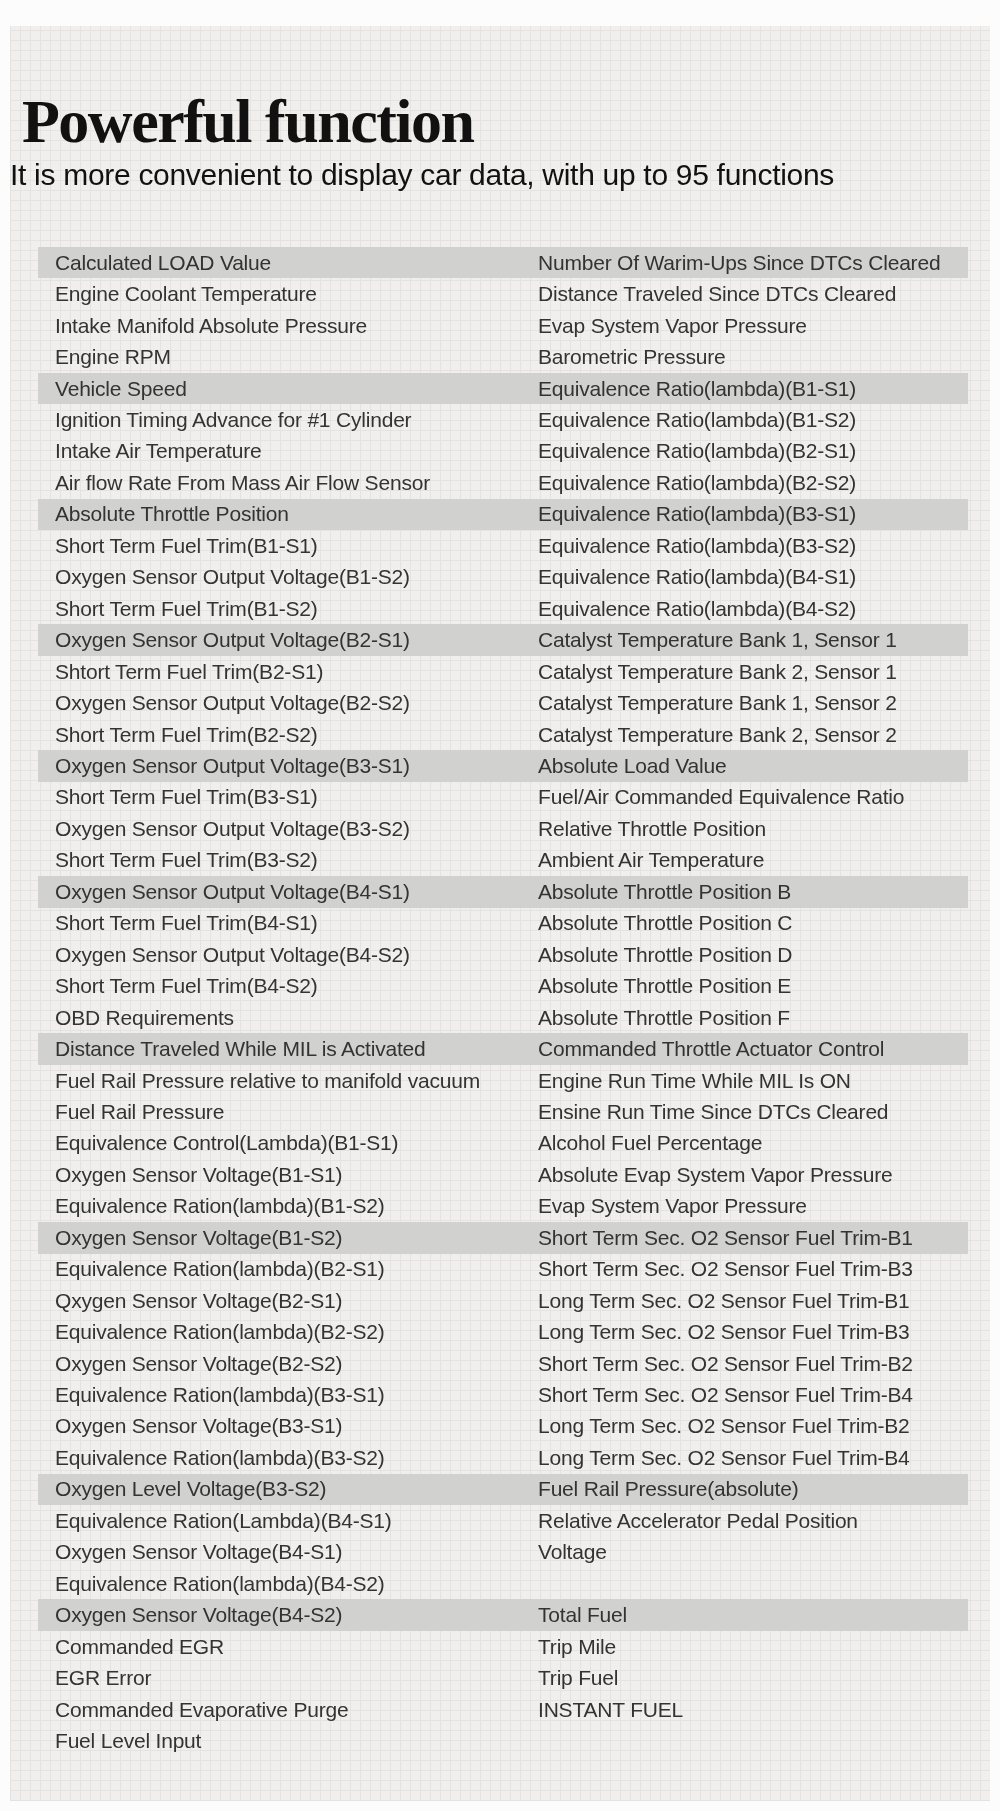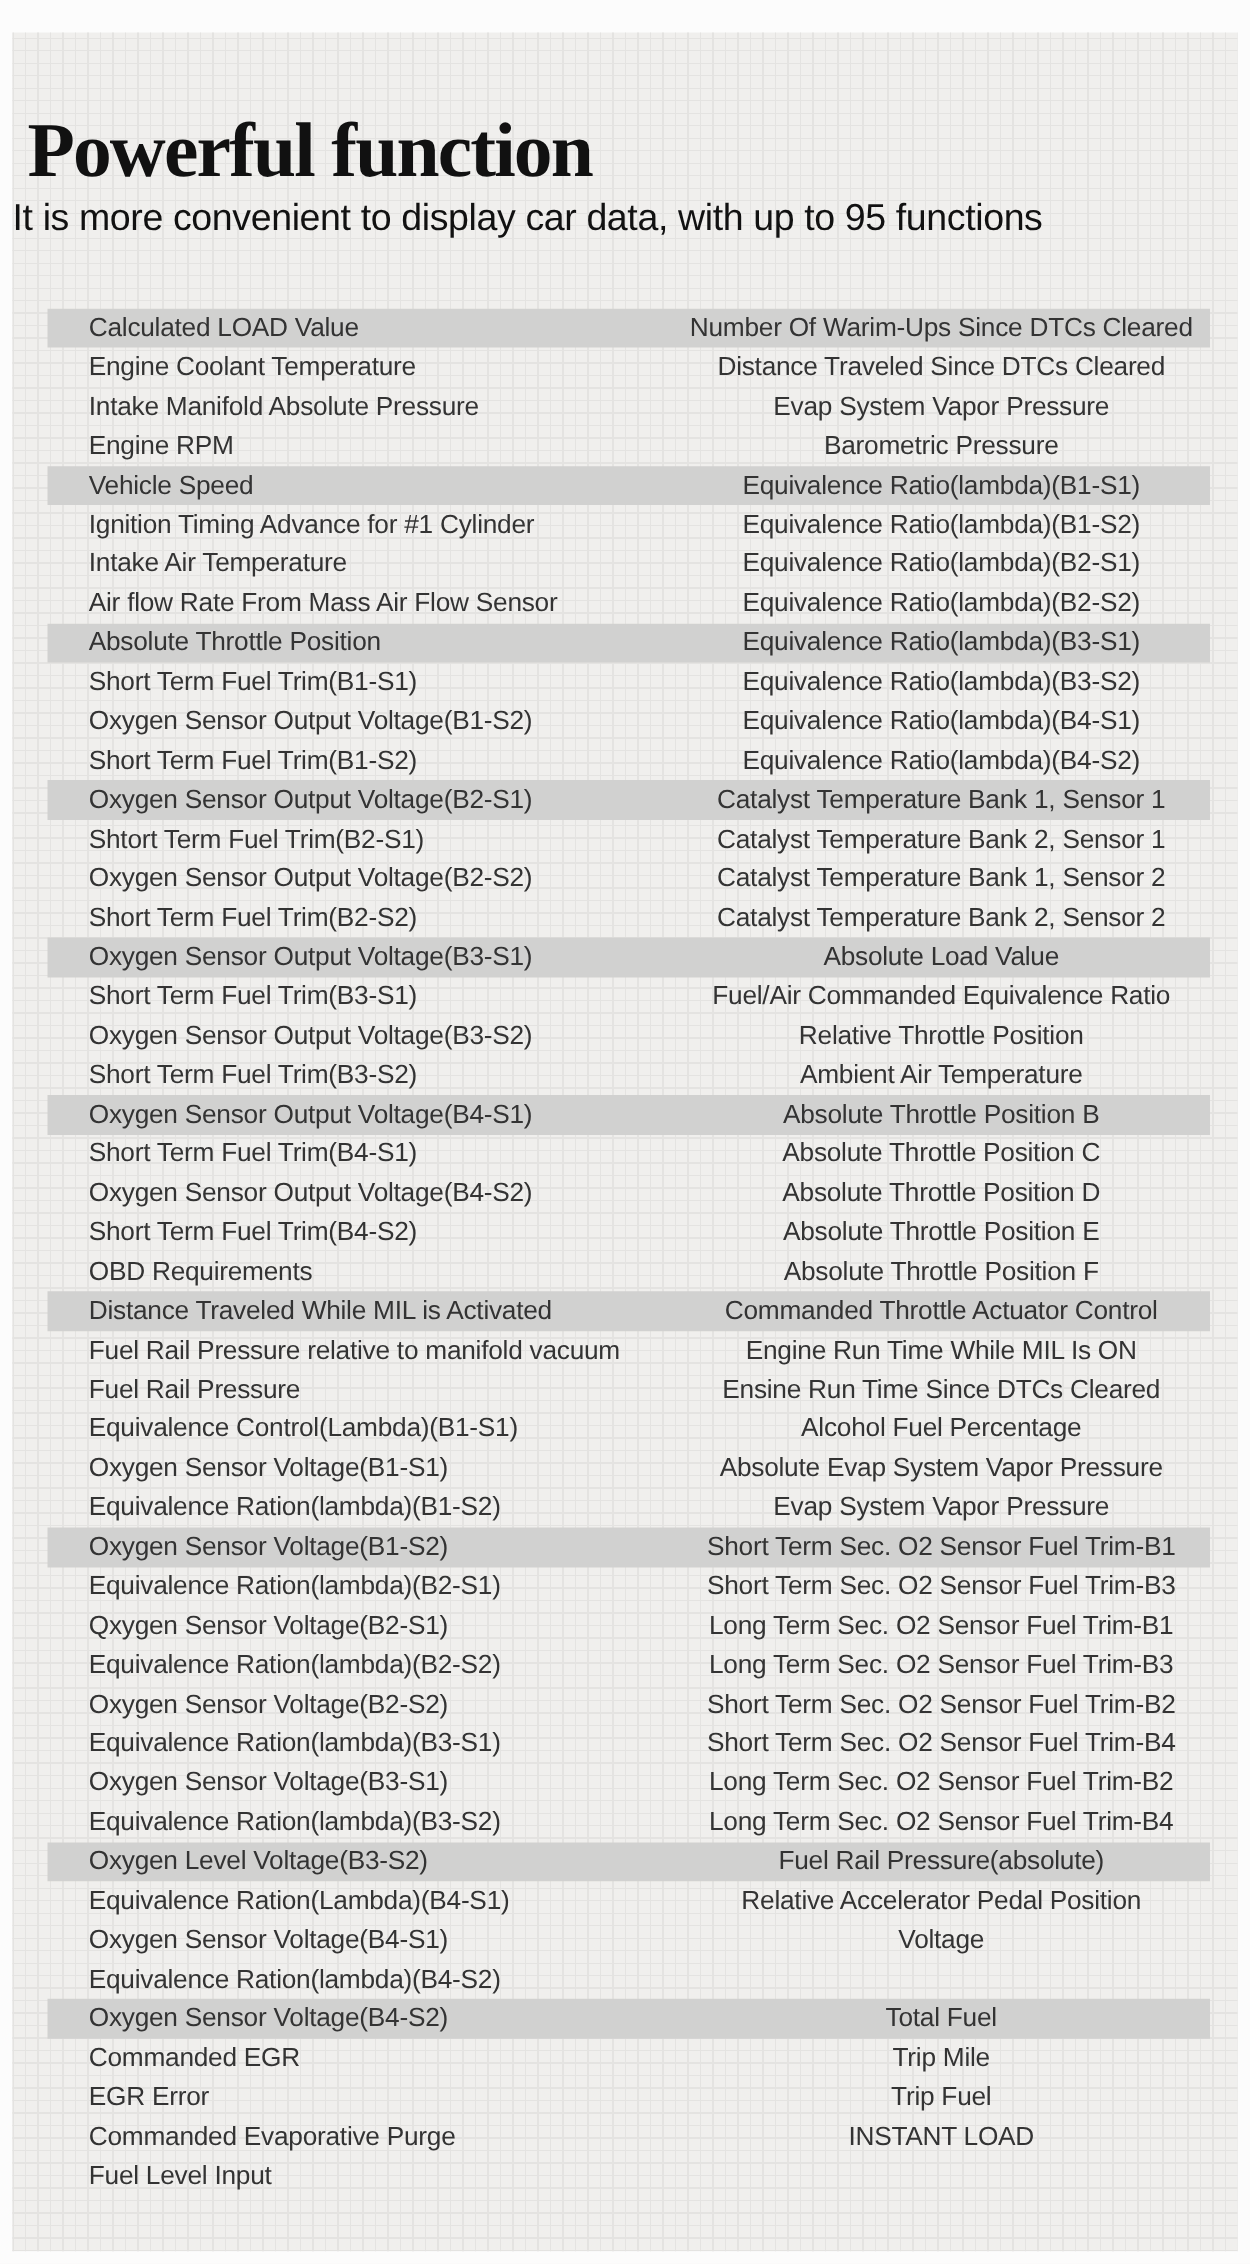--- a/index.html
+++ b/index.html
@@ -35,22 +35,22 @@
     position: absolute; top: 221px; left: 28px; width: 930px;
   }
   .row {
     height: 31.46px;
     display: flex; align-items: center;
     font-size: 21px; letter-spacing: -0.2px;
     color: var(--text, #333);
   }
   .row.hl { background: var(--hl, #d1d1d0); }
   .cell { white-space: nowrap; }
-  .cell.left  { width: 500px; padding-left: 33px; box-sizing: border-box; flex: 0 0 auto; }
-  .cell.right { flex: 1 1 auto; text-align: center; }
+  .cell.left  { width: 500px; padding-left: 17px; box-sizing: border-box; flex: 0 0 auto; }
+  .cell.right { flex: 1 1 auto; }
 </style>
 </head>
 <body>
 
 <div class="page">
   <div class="canvas">
     <h1 class="title">Powerful function</h1>
     <div class="subtitle">It is more convenient to display car data, with up to 95 functions</div>
     <div class="table" id="function-table">
         <div class="row hl">
@@ -231,21 +231,21 @@
         <div class="row">
     <span class="cell left">Commanded EGR</span>
     <span class="cell right">Trip Mile</span>
   </div>
         <div class="row">
     <span class="cell left">EGR Error</span>
     <span class="cell right">Trip Fuel</span>
   </div>
         <div class="row">
     <span class="cell left">Commanded Evaporative Purge</span>
-    <span class="cell right">INSTANT LOAD</span>
+    <span class="cell right">INSTANT FUEL</span>
   </div>
         <div class="row">
     <span class="cell left">Fuel Level Input</span>
     <span class="cell right"></span>
   </div>
       </div>
   </div>
 </div>
 
 </body></html>

